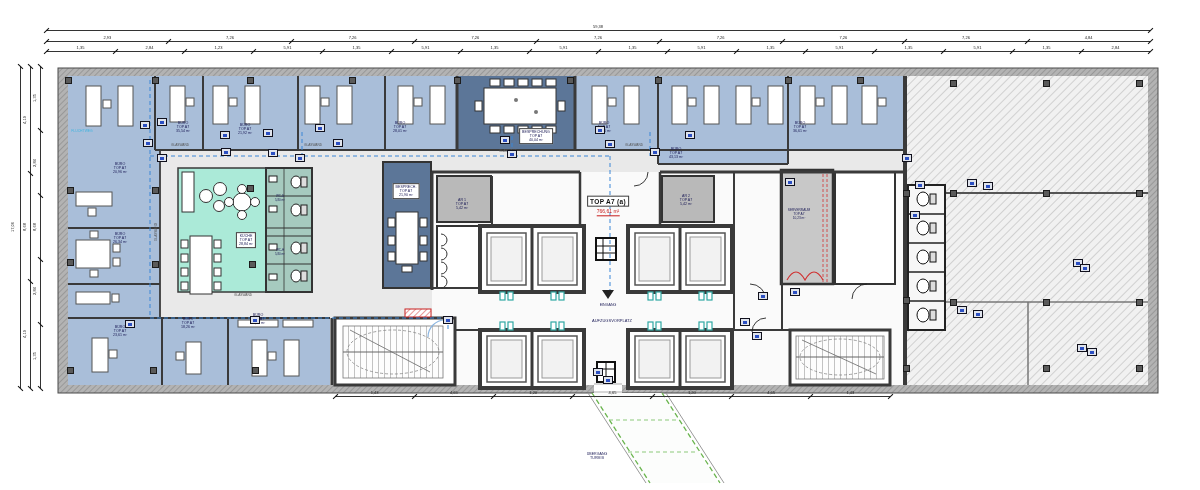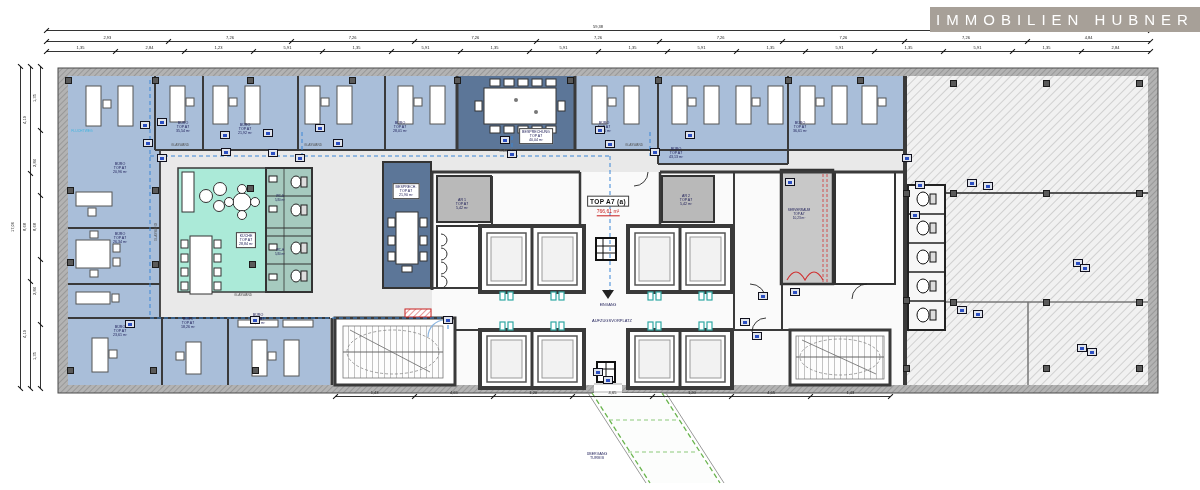--- a/index.html
+++ b/index.html
@@ -735,16 +735,13 @@
         <i></i>
       </div>
       <div class="sym" style="left: 125px; top: 320px;">
         <i></i>
       </div>
       <div class="sym" style="left: 250px; top: 316px;">
         <i></i>
       </div>
     </div>
 
-  <div id="logo" style="left: 930px; top: 7px; width: 270px; height: 25px; background: rgb(167, 160, 152); color: rgb(255, 255, 255);">
-    <span>IMMOBILIEN HUBNER</span>
-  </div>
 </div>
 
 </body></html>

